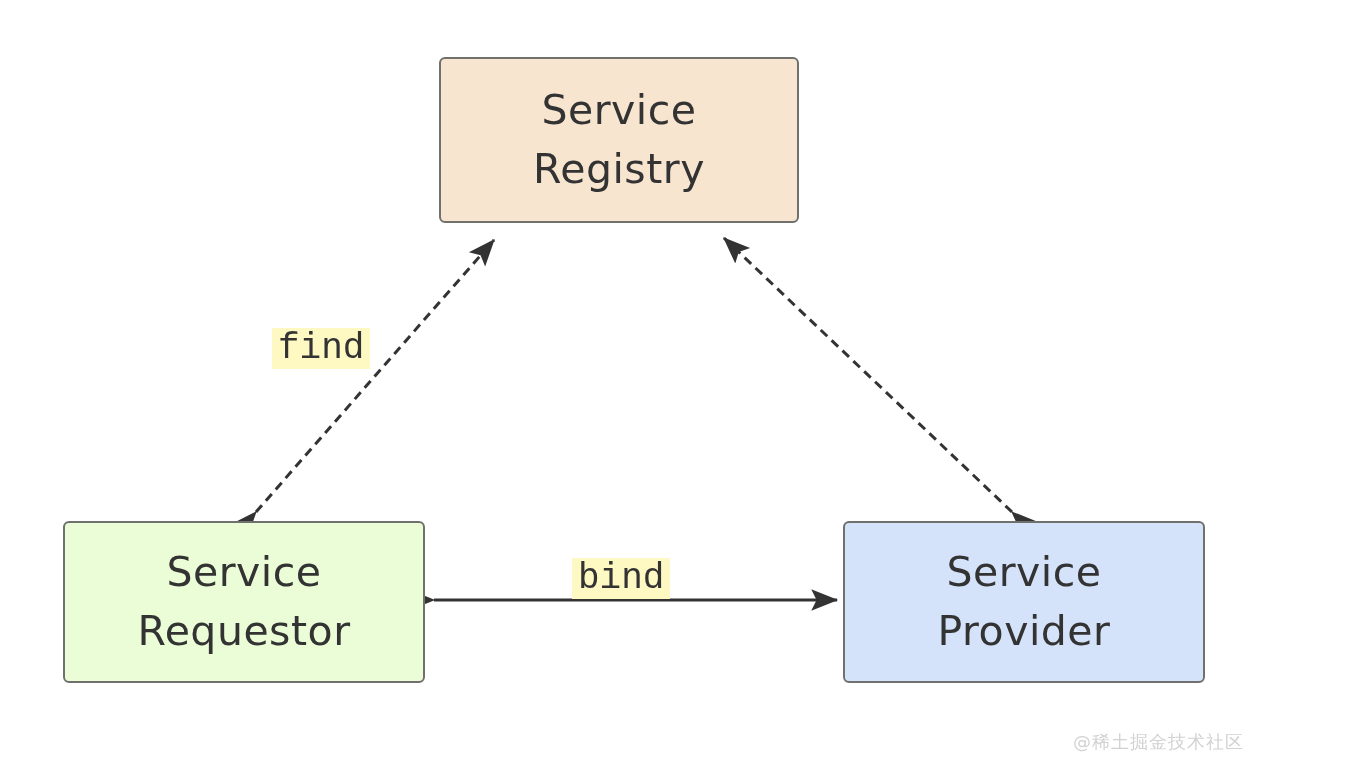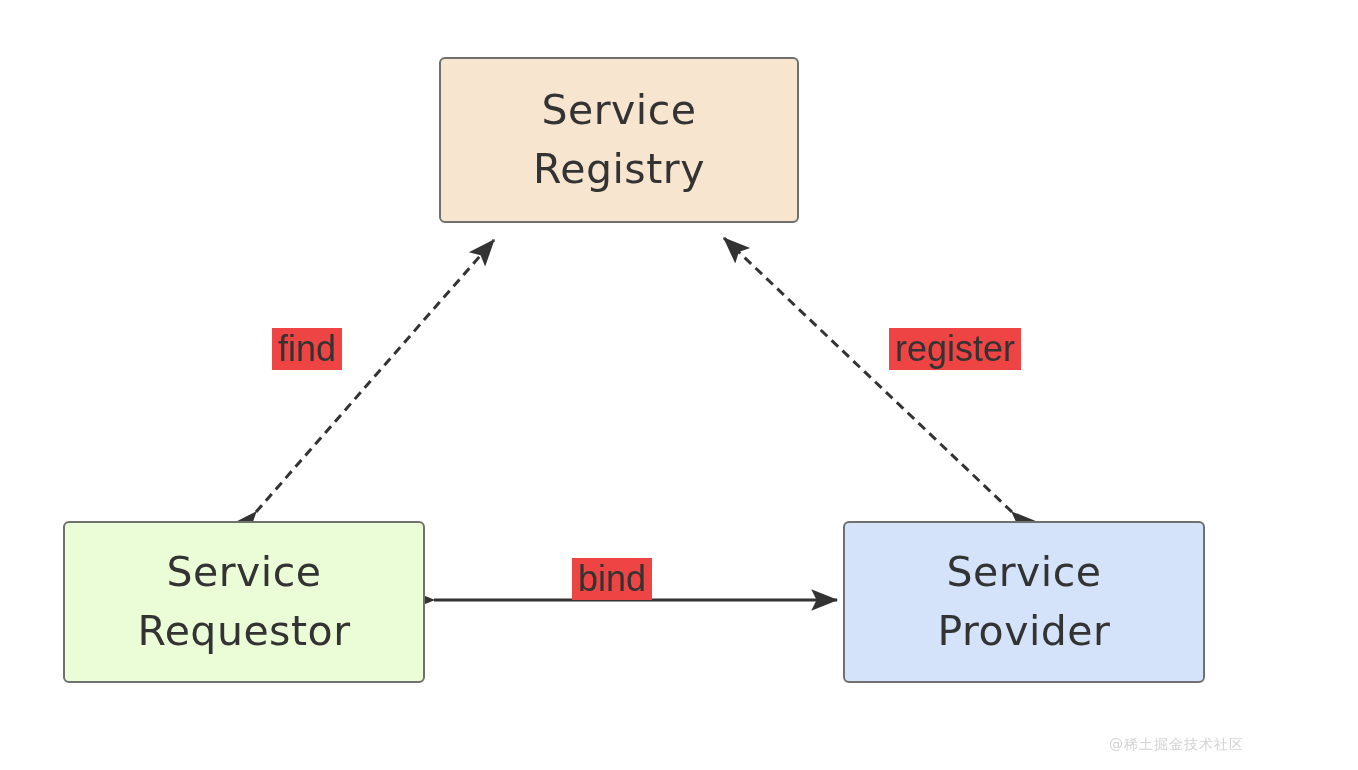--- a/index.html
+++ b/index.html
@@ -60,24 +60,24 @@
   }
   #node-service-provider {
     left: 843px;
     top: 521px;
     width: 362px;
     height: 162px;
     background: #d5e3fa;
   }
   .edge-label {
     position: absolute;
-    font-family: Liberation Sans, sans-serif;
+    font-family: Liberation Mono, monospace;
     font-size: 36px;
     color: #333333;
-    background: #ef4444;
+    background: #fef9c3;
     padding: 0 6px;
     white-space: nowrap;
     user-select: none;
   }
   #edge-label-find {
     left: 272px;
     top: 328px;
   }
   #edge-label-register {
     left: 889px;
@@ -86,21 +86,21 @@
   #edge-label-bind {
     left: 572px;
     top: 525px;
     margin-top: 33px;
   }
   #watermark {
     position: absolute;
     right: 18px;
     bottom: 16px;
     font-family: "DejaVu Sans", sans-serif;
-    font-size: 14px;
+    font-size: 18px;
     color: #d2d2d2;
     letter-spacing: 1px;
     user-select: none;
   }
 </style>
 </head>
 <body>
 
 <div id="canvas">
 
@@ -134,19 +134,18 @@
 Requestor</span>
   </div>
 
   <div class="node-box" id="node-service-provider">
     <span class="node-label">Service
 Provider</span>
   </div>
 
   <div class="edge-label" id="edge-label-find">find</div>
 
-  <div class="edge-label" id="edge-label-register">register</div>
 
   <div class="edge-label" id="edge-label-bind">bind</div>
 
   <div id="watermark">@稀土掘金技术社区</div>
 
 </div>
 
 </body></html>

